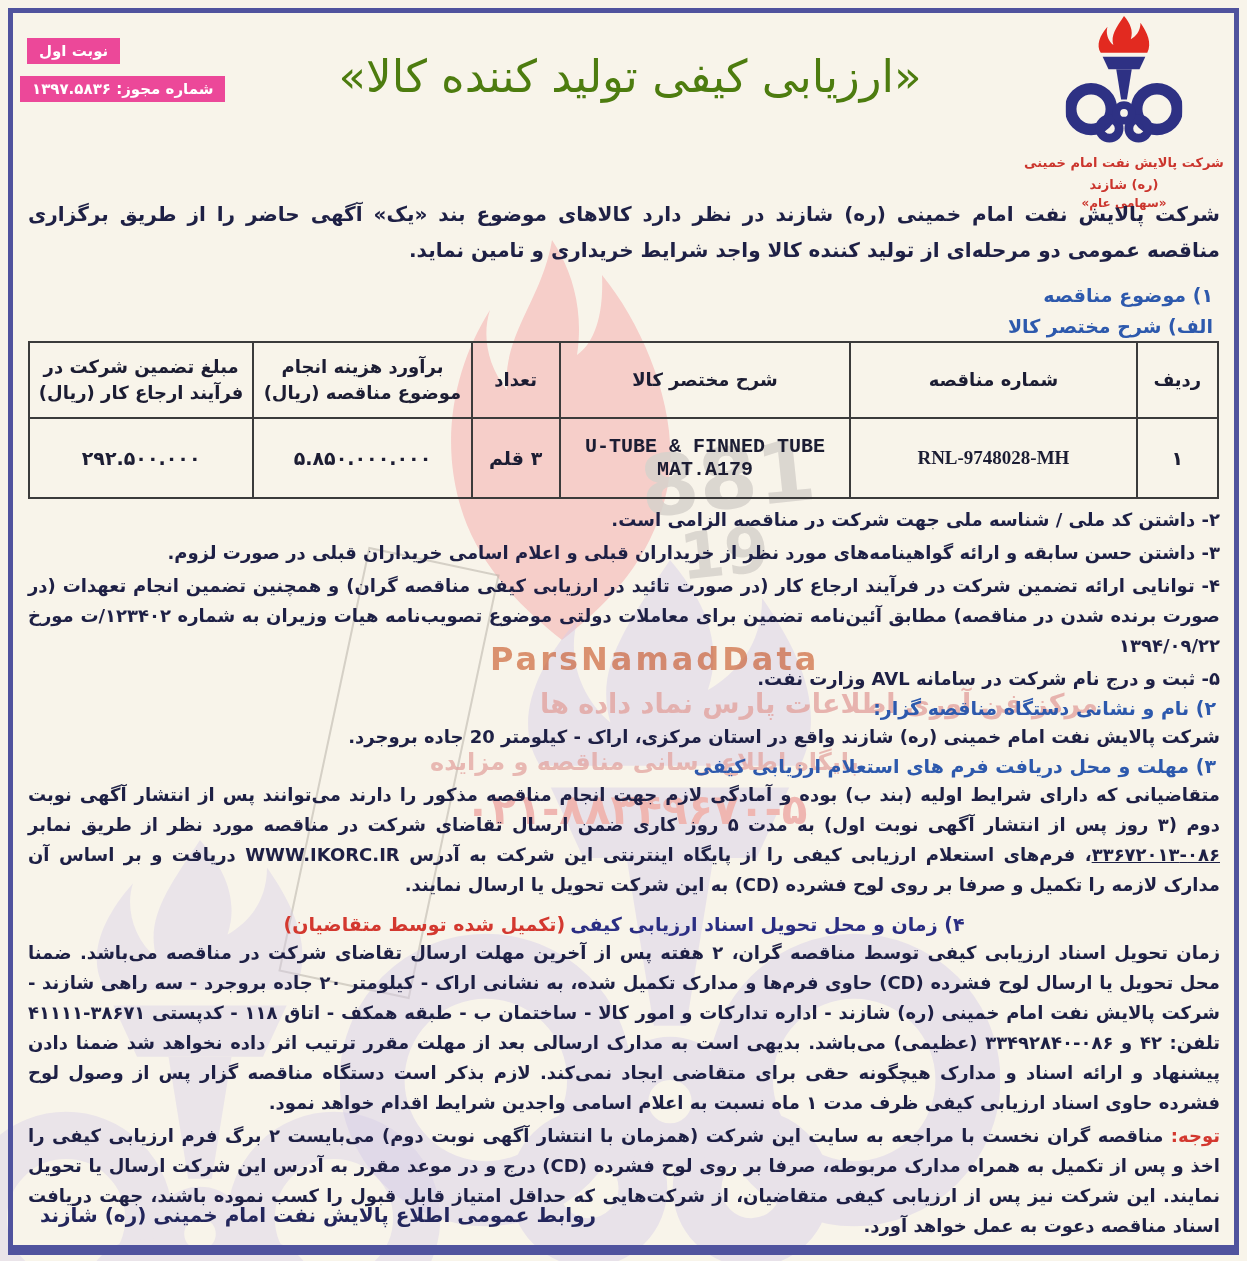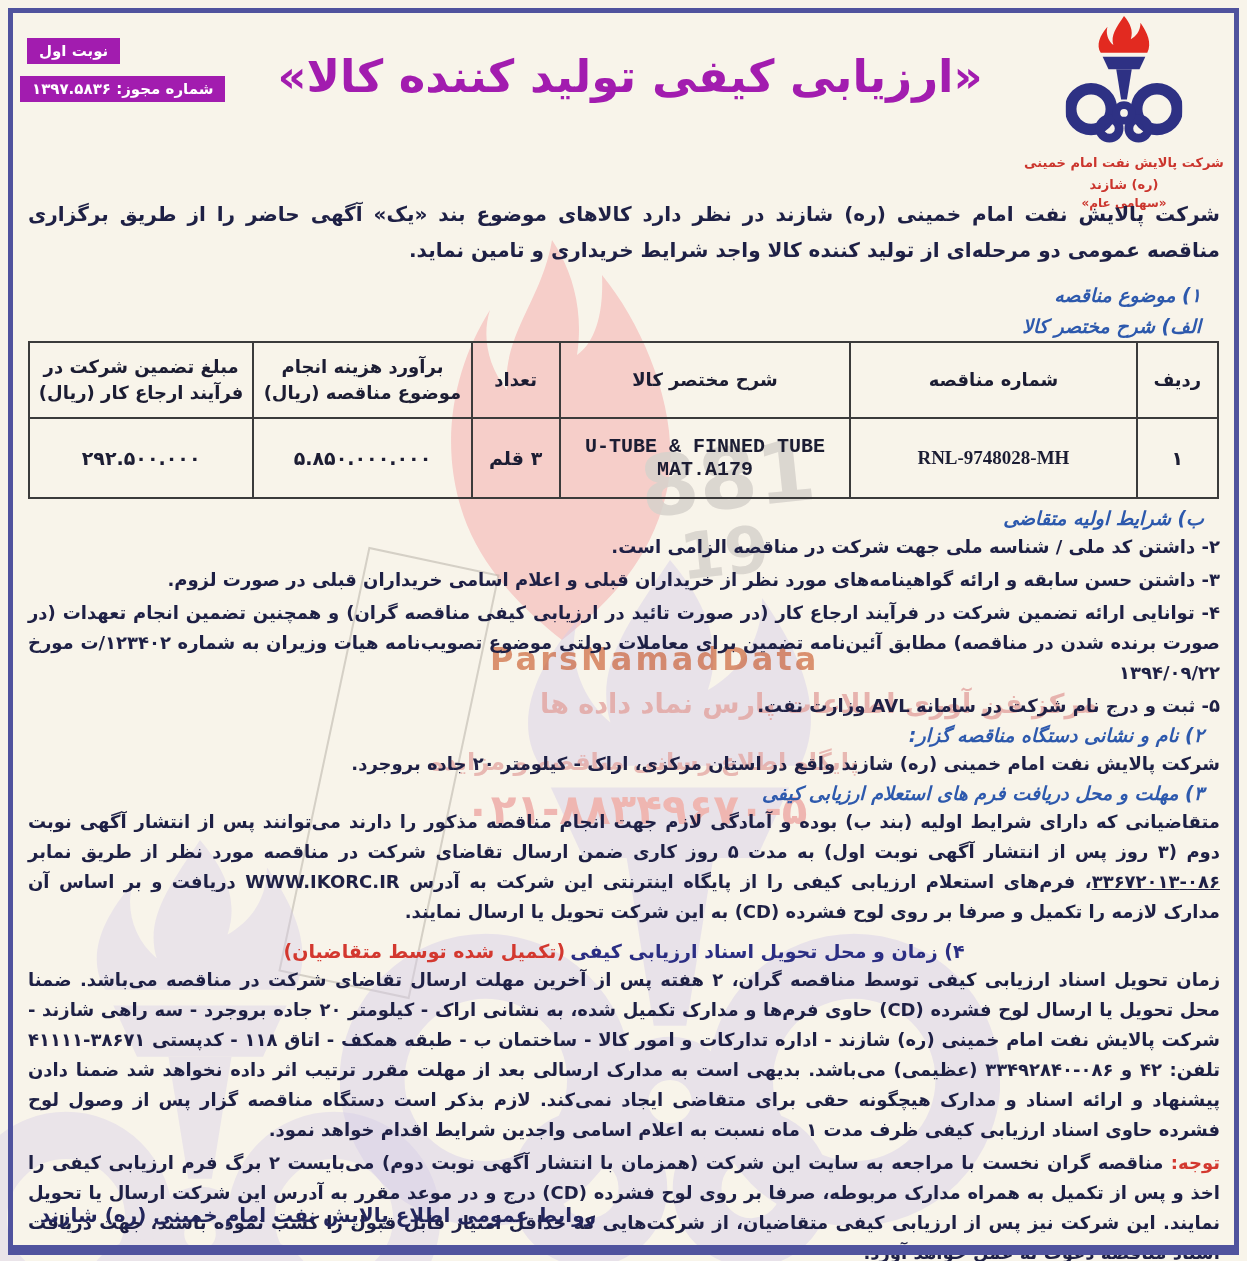--- a/index.html
+++ b/index.html
@@ -21,37 +21,37 @@
   
   .wm{position:absolute;z-index:1;}
   .wm-text{color:#e3a4a0;font-weight:bold;white-space:nowrap;}
   .wm-phone{color:#efb6b1;font-weight:bold;letter-spacing:8px;font-size:42px;}
   .wm-latin{color:#c2410c;font-weight:bold;letter-spacing:3px;font-size:32px;opacity:.55;}
   .wm-digits{color:#d7d2cc;font-weight:bold;opacity:.85;}
   .wm-outline{border:2px solid rgba(178,172,162,.5);}
   
   .ct{position:absolute;z-index:2;}
   .redbox{
-    background:#a21caf;color:#fff;font-weight:bold;font-size:15px;
+    background:#ec4899;color:#fff;font-weight:bold;font-size:15px;
     padding:4px 12px;display:inline-block;white-space:nowrap;
   }
   .title{
-    font-size:45px;font-weight:bold;color:#a21caf;text-align:center;
+    font-size:45px;font-weight:normal;color:#4d7c0f;text-align:center;
     letter-spacing:-1px;
   }
   .logo-block{text-align:center;}
   .logo-company{color:#cb352d;font-size:13px;font-weight:bold;line-height:1.7;margin-top:4px;}
   .logo-type{color:#cb352d;font-size:12px;font-weight:bold;}
   .fa{direction:rtl;unicode-bidi:embed;}
   .body-p{
     font-size:18px;font-weight:bold;color:#1e2045;line-height:30px;
     text-align:justify;text-align-last:right;margin:0 0 3px 0;
   }
   .intro{font-size:20px;line-height:36px;}
-  .h-blue{color:#2d59ad;font-size:19px;font-weight:bold;margin:2px 16px 3px 0;text-align:right;font-style:italic;}
+  .h-blue{color:#2d59ad;font-size:19px;font-weight:bold;margin:2px 4px 3px 0;text-align:right;}
   .h-navy{color:#2b2e83;font-size:19px;font-weight:bold;}
   .h-red{color:#d3382f;font-size:19px;font-weight:bold;}
   .att-label{color:#d3382f;}
   .fax{text-decoration:underline;}
   .footer{font-size:20px;font-weight:bold;color:#23265c;white-space:nowrap;}
   
   table.goods{
     border-collapse:collapse;width:1191px;direction:rtl;
     background:transparent;
   }
@@ -142,28 +142,27 @@
         </td>
         <td>۳ قلم</td>
         <td>۵.۸۵۰.۰۰۰.۰۰۰</td>
         <td>۲۹۲.۵۰۰.۰۰۰</td>
       </tr>
     </tbody>
   </table>
 
   <div class="ct fa" style="left:28px;top:505px;width:1192px">
 
-    <div class="h-blue">ب) شرایط اولیه متقاضی</div>
     <p class="body-p">۲- داشتن کد ملی / شناسه ملی جهت شرکت در مناقصه الزامی است.</p>
     <p class="body-p">۳- داشتن حسن سابقه و ارائه گواهینامه‌های مورد نظر از خریداران قبلی و اعلام اسامی خریداران قبلی در صورت لزوم.</p>
     <p class="body-p">۴- توانایی ارائه تضمین شرکت در فرآیند ارجاع کار (در صورت تائید در ارزیابی کیفی مناقصه گران) و همچنین تضمین انجام تعهدات (در صورت برنده شدن در مناقصه) مطابق آئین‌نامه تضمین برای معاملات دولتی موضوع تصویب‌نامه هیات وزیران به شماره ۱۲۳۴۰۲/ت مورخ ۱۳۹۴/۰۹/۲۲</p>
     <p class="body-p">۵- ثبت و درج نام شرکت در سامانه AVL وزارت نفت.</p>
 
     <div class="h-blue">۲) نام و نشانی دستگاه مناقصه گزار:</div>
-    <p class="body-p">شرکت پالایش نفت امام خمینی (ره) شازند واقع در استان مرکزی، اراک - کیلومتر ۲۰ جاده بروجرد.</p>
+    <p class="body-p">شرکت پالایش نفت امام خمینی (ره) شازند واقع در استان مرکزی، اراک - کیلومتر 20 جاده بروجرد.</p>
 
     <div class="h-blue">۳) مهلت و محل دریافت فرم های استعلام ارزیابی کیفی</div>
     <p class="body-p"><span>متقاضیانی که دارای شرایط اولیه (بند ب) بوده و آمادگی لازم جهت انجام مناقصه مذکور را دارند می‌توانند پس از انتشار آگهی نوبت دوم (۳ روز پس از انتشار آگهی نوبت اول) به مدت ۵ روز کاری ضمن ارسال تقاضای شرکت در مناقصه مورد نظر از طریق نمابر </span><span class="fax">۰۸۶-۳۳۶۷۲۰۱۳</span><span>، فرم‌های استعلام ارزیابی کیفی را از پایگاه اینترنتی این شرکت به آدرس WWW.IKORC.IR دریافت و بر اساس آن مدارک لازمه را تکمیل و صرفا بر روی لوح فشرده (CD) به این شرکت تحویل یا ارسال نمایند.</span></p>
 
     <div style="text-align:center;margin:13px 0 3px 0">
       <span class="h-navy">۴) زمان و محل تحویل اسناد ارزیابی کیفی</span>
       <span class="h-red">(تکمیل شده توسط متقاضیان)</span>
     </div>
     <p class="body-p">زمان تحویل اسناد ارزیابی کیفی توسط مناقصه گران، ۲ هفته پس از آخرین مهلت ارسال تقاضای شرکت در مناقصه می‌باشد. ضمنا محل تحویل یا ارسال لوح فشرده (CD) حاوی فرم‌ها و مدارک تکمیل شده، به نشانی اراک - کیلومتر ۲۰ جاده بروجرد - سه راهی شازند - شرکت پالایش نفت امام خمینی (ره) شازند - اداره تدارکات و امور کالا - ساختمان ب - طبقه همکف - اتاق ۱۱۸ - کدپستی ۳۸۶۷۱-۴۱۱۱۱ تلفن: ۴۲ و ۰۸۶-۳۳۴۹۲۸۴۰ (عظیمی) می‌باشد. بدیهی است به مدارک ارسالی بعد از مهلت مقرر ترتیب اثر داده نخواهد شد ضمنا دادن پیشنهاد و ارائه اسناد و مدارک هیچگونه حقی برای متقاضی ایجاد نمی‌کند. لازم بذکر است دستگاه مناقصه گزار پس از وصول لوح فشرده حاوی اسناد ارزیابی کیفی ظرف مدت ۱ ماه نسبت به اعلام اسامی واجدین شرایط اقدام خواهد نمود.</p>
 

